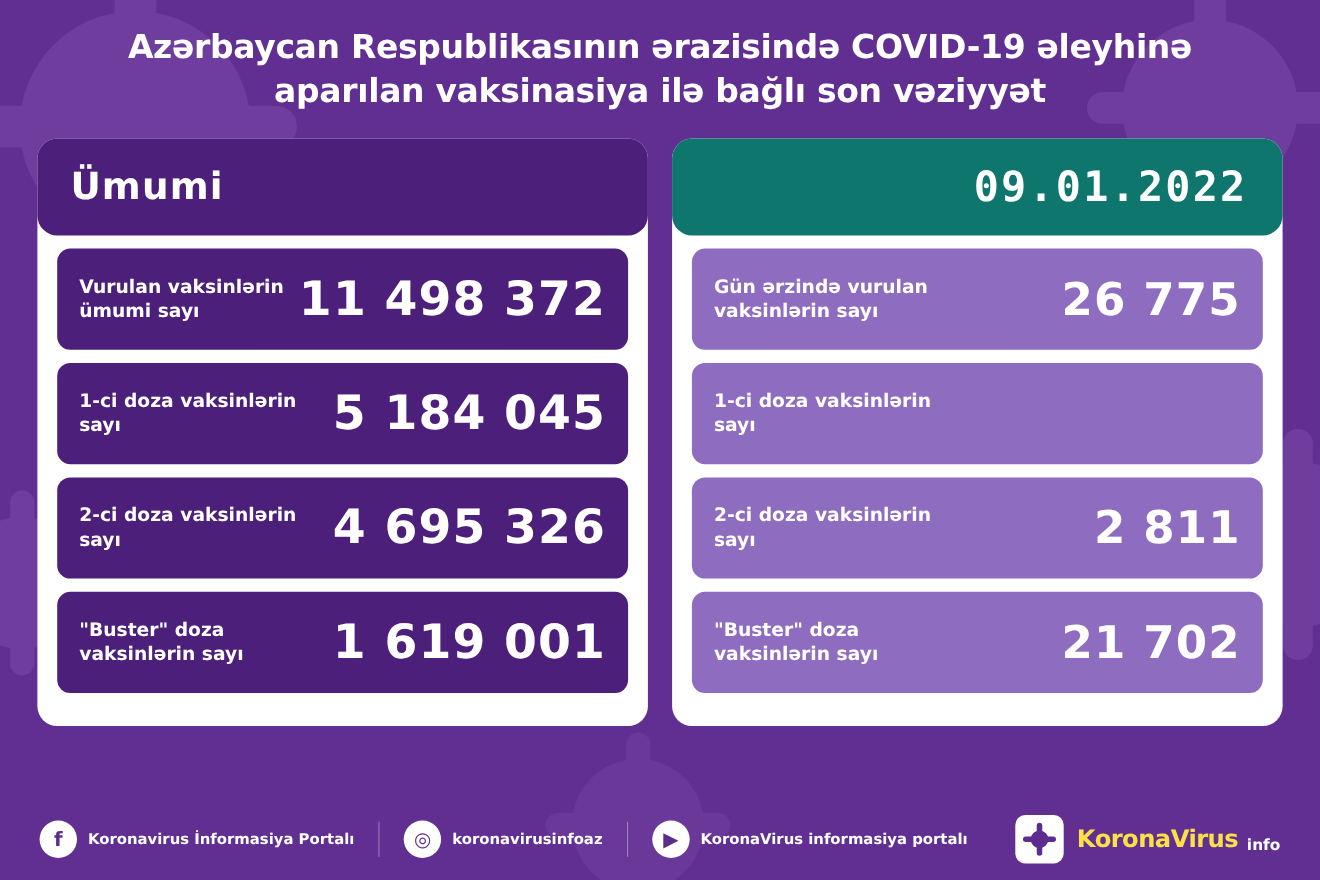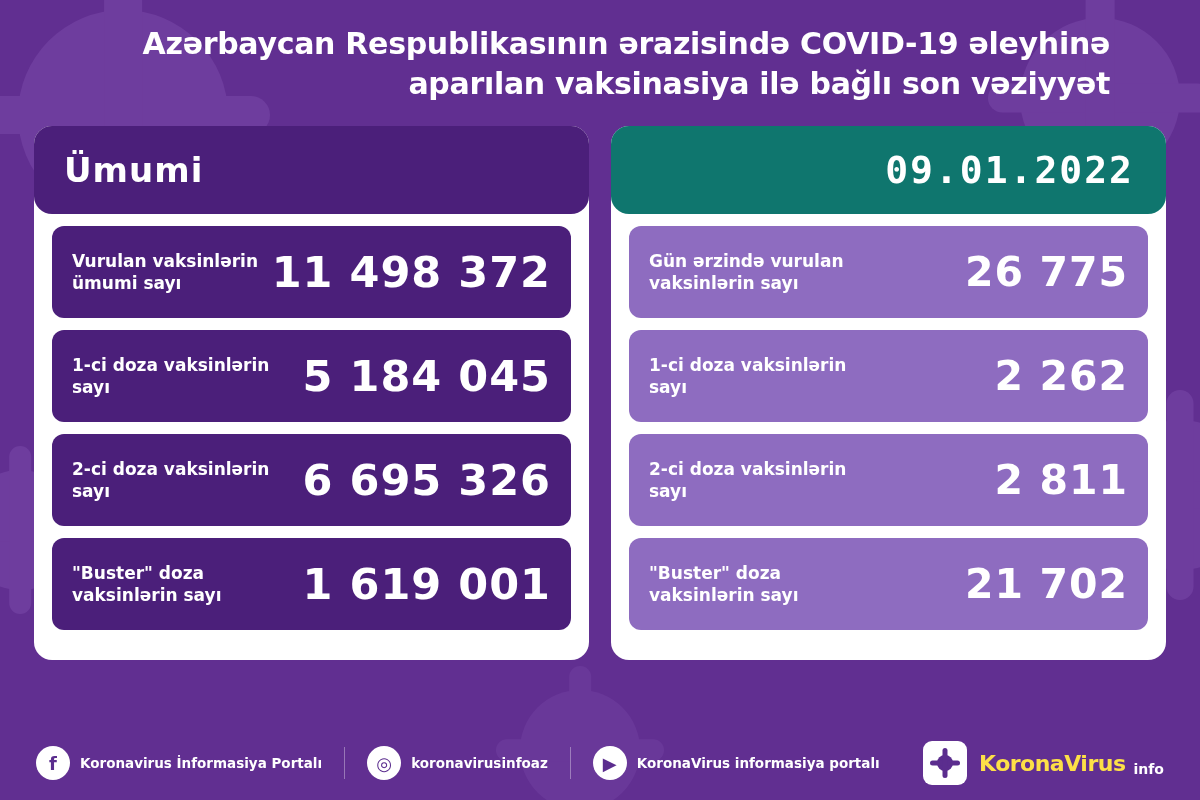--- a/index.html
+++ b/index.html
@@ -42,21 +42,21 @@
   }
   .v1 { width: 210px; height: 210px; left: 18px; top: 10px; }
   .v2 { width: 160px; height: 160px; left: 1020px; top: 18px; }
   .v3 { width: 120px; height: 120px; left: -40px; top: 470px; }
   .v4 { width: 150px; height: 150px; left: 1105px; top: 420px; }
   .v5 { width: 120px; height: 120px; left: 520px; top: 690px; opacity:.35; }
 
   .title {
     position: relative;
     z-index: 2;
-    text-align: right;
+    text-align: center;
     color: #ffffff;
     font-weight: bold;
     font-size: 30px;
     line-height: 40px;
     padding: 24px 90px 8px 90px;
     letter-spacing: -0.3px;
   }
 
   .columns {
     position: relative;
@@ -234,41 +234,40 @@
         <div class="row row-left">
           <span class="row-label">Vurulan vaksinlərin ümumi sayı</span>
           <span class="row-value">11 498 372</span>
         </div>
         <div class="row row-left">
           <span class="row-label">1-ci doza vaksinlərin sayı</span>
           <span class="row-value">5 184 045</span>
         </div>
         <div class="row row-left">
           <span class="row-label">2-ci doza vaksinlərin sayı</span>
-          <span class="row-value">6 695 326</span>
+          <span class="row-value">4 695 326</span>
         </div>
         <div class="row row-left">
           <span class="row-label">"Buster" doza vaksinlərin sayı</span>
           <span class="row-value">1 619 001</span>
         </div>
       </div>
     </div>
 
     <div class="card">
       <div class="card-head head-right">
         <span class="head-text">09.01.2022</span>
       </div>
       <div class="rows">
         <div class="row row-right">
           <span class="row-label">Gün ərzində vurulan vaksinlərin sayı</span>
           <span class="row-value">26 775</span>
         </div>
         <div class="row row-right">
           <span class="row-label">1-ci doza vaksinlərin sayı</span>
-          <span class="row-value">2 262</span>
         </div>
         <div class="row row-right">
           <span class="row-label">2-ci doza vaksinlərin sayı</span>
           <span class="row-value">2 811</span>
         </div>
         <div class="row row-right">
           <span class="row-label">"Buster" doza vaksinlərin sayı</span>
           <span class="row-value">21 702</span>
         </div>
       </div>

